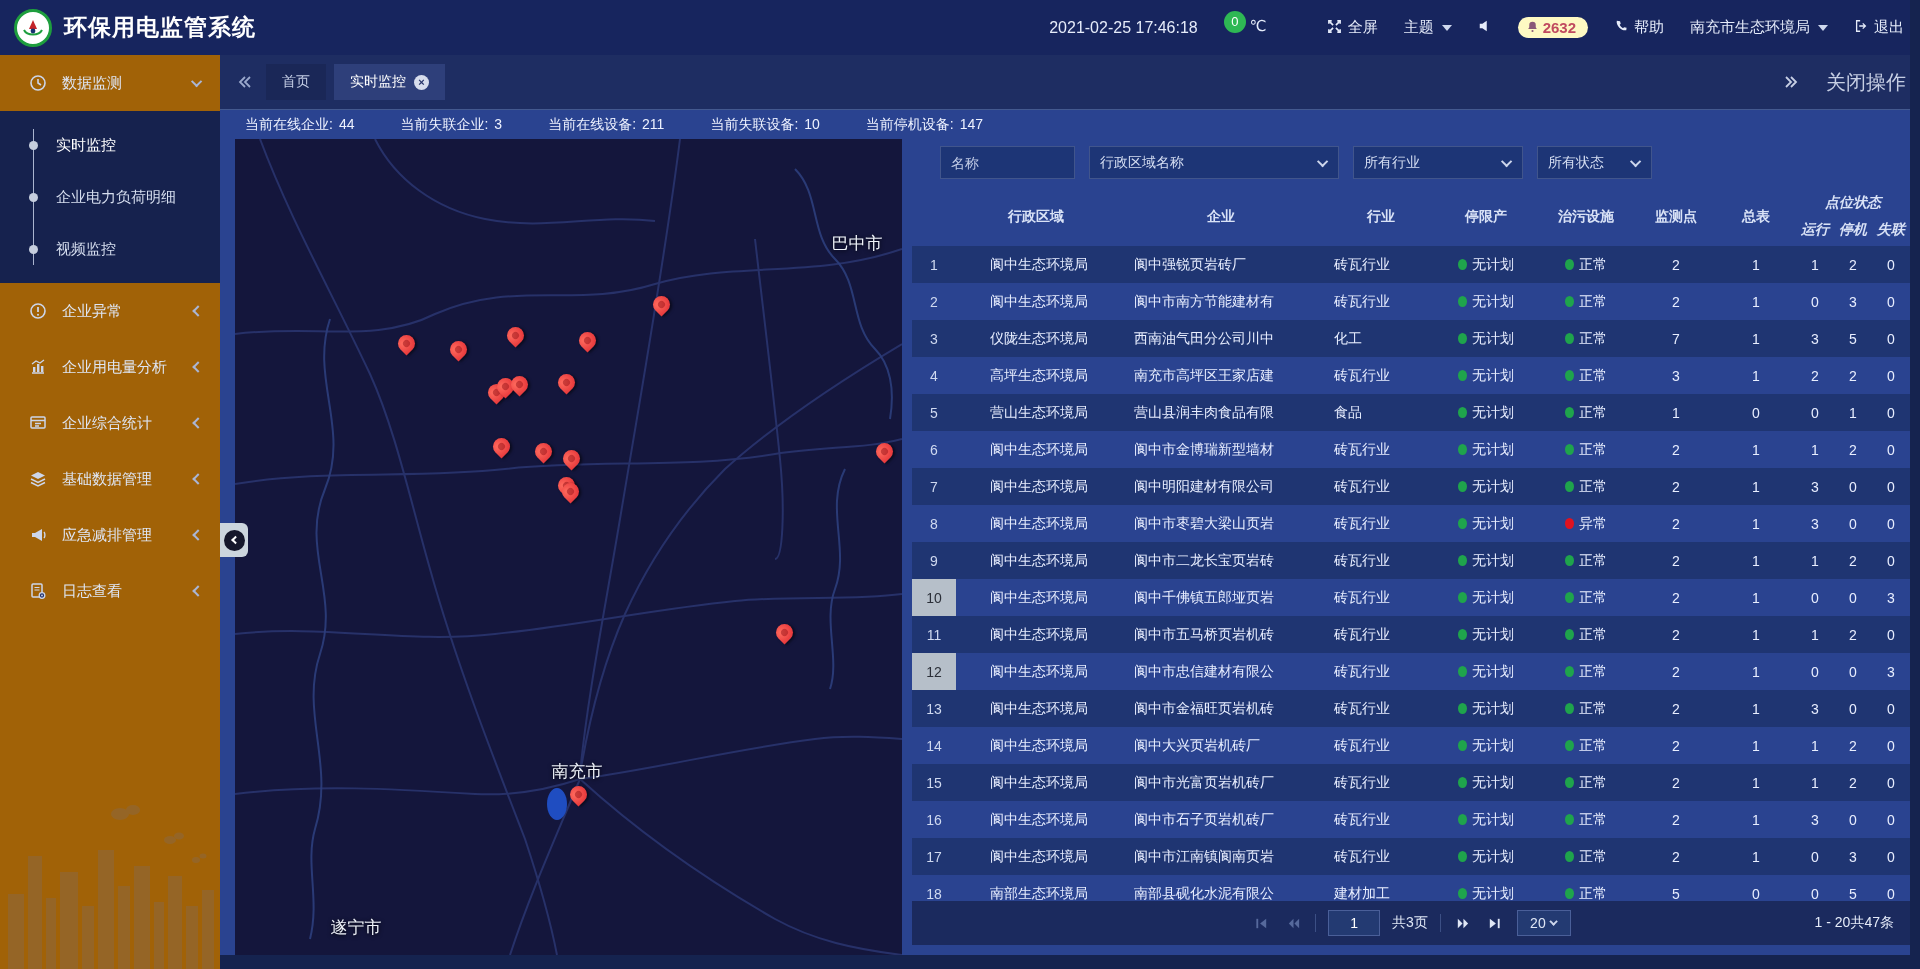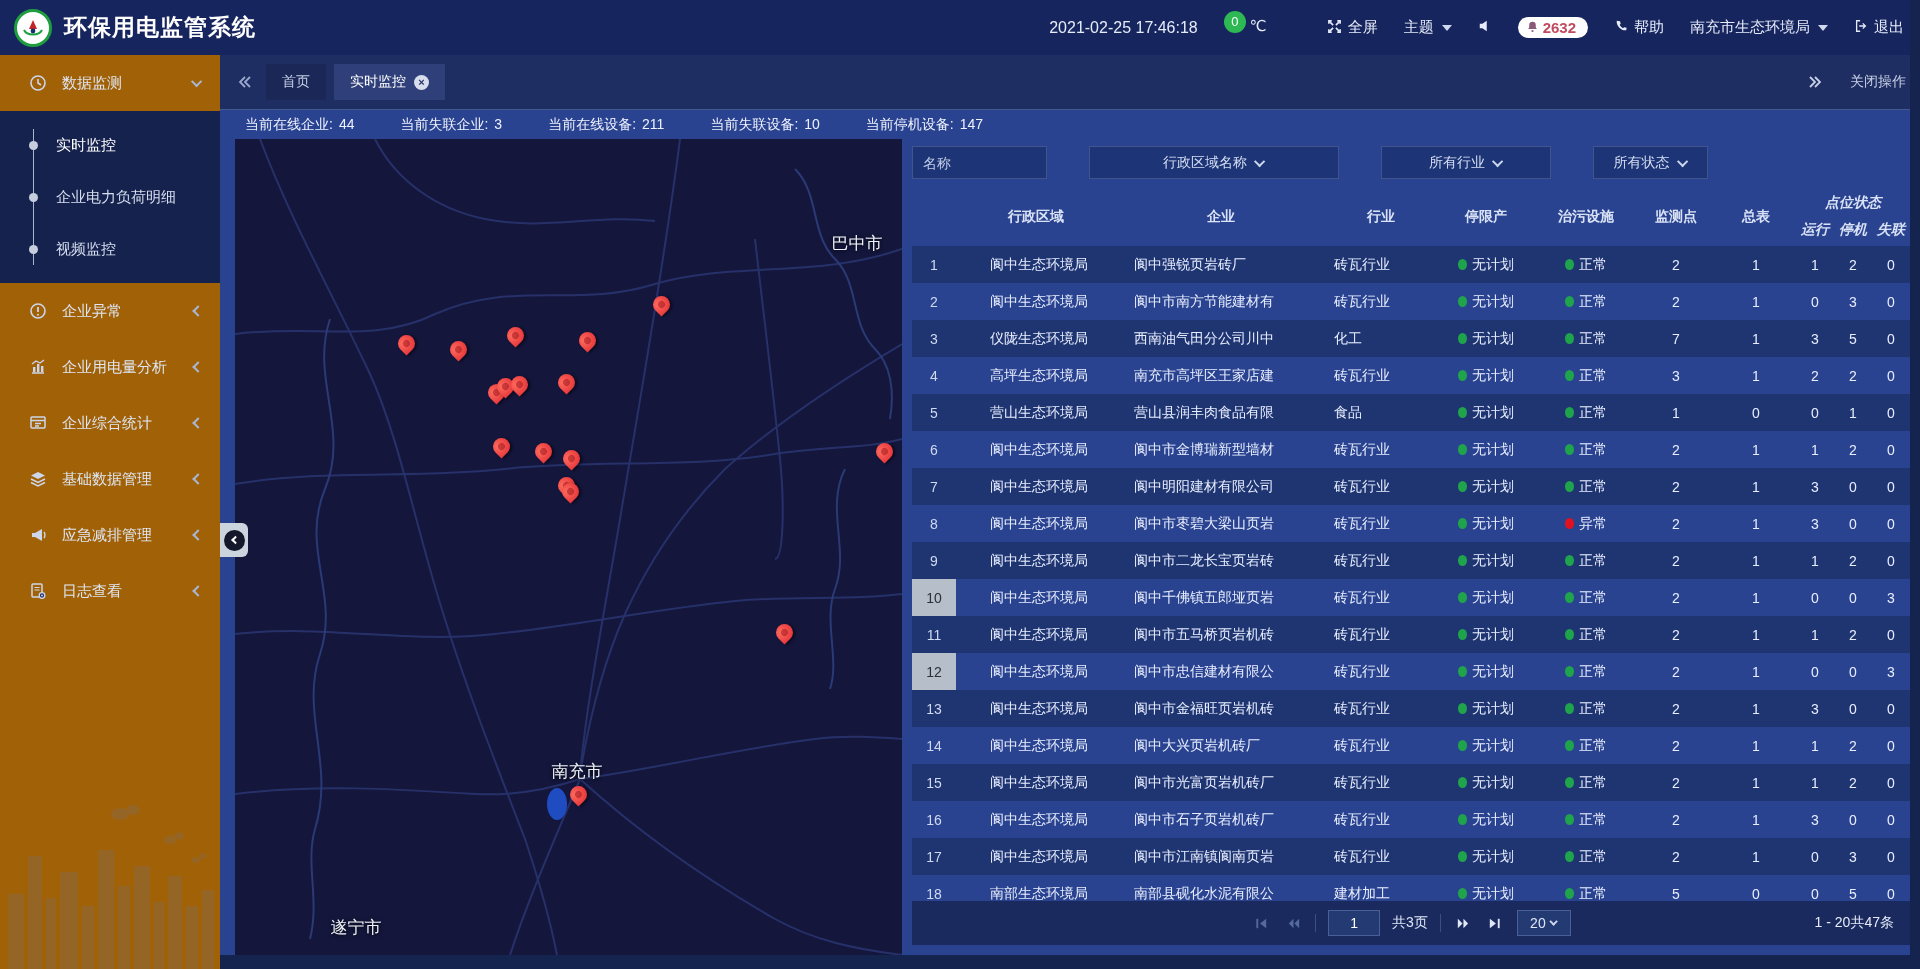--- a/index.html
+++ b/index.html
@@ -11,21 +11,21 @@
   .hdr { flex:none; height:55px; background:#17255e; display:flex; align-items:center; padding:0 16px 0 14px; }
   .logo { width:38px; height:38px; border-radius:50%; background:#fff; border:3px solid #1e9e3e; position:relative; flex:none; }
   .logo svg { position:absolute; inset:2px; }
   .app-title { font-size:23px; font-weight:bold; color:#ffffff; margin-left:12px; letter-spacing:1px; }
   .hright { margin-left:auto; display:flex; align-items:center; gap:26px; font-size:15px; color:#e6ecfa; }
   .hitem { display:flex; align-items:center; gap:6px; cursor:default; white-space:nowrap; }
   .dtime { font-size:16px; }
   .tempwrap { display:flex; align-items:flex-start; gap:4px; margin-right:34px; }
   .tbadge { width:22px; height:22px; border-radius:50%; background:#2eb854; color:#fff; font-size:13px; display:flex; align-items:center; justify-content:center; transform:translateY(-6px); }
   .caret { width:0; height:0; border-left:5px solid transparent; border-right:5px solid transparent; border-top:6px solid #cfd8ee; margin-left:2px; }
-  .bellpill { display:flex; align-items:center; gap:4px; background:#ffffff; border-radius:12px; padding:2px 12px 2px 8px; }
+  .bellpill { display:flex; align-items:center; gap:4px; background:#fef9c3; border-radius:12px; padding:2px 12px 2px 8px; }
   .bellpill .cnt { color:#c04a5f; font-size:15px; font-weight:bold; }
 
   
   .bodyrow { flex:1; display:flex; min-height:0; }
 
   
   .sidebar { flex:none; width:220px; background:#a16207; position:relative; overflow:hidden; }
   .sitem { height:56px; display:flex; align-items:center; padding:0 18px 0 28px; cursor:pointer; color:#dfe6f4; }
   .sitem .sicon { width:20px; height:20px; flex:none; margin-right:14px; display:flex; align-items:center; justify-content:center; }
   .sitem .slabel { font-size:15px; }
@@ -40,21 +40,21 @@
   .ssub.active { color:#ffffff; }
   .skyline { position:absolute; left:0; bottom:0; pointer-events:none; }
 
   
   .main { flex:1; display:flex; flex-direction:column; min-width:0; }
   .tabbar { flex:none; height:54px; background:#1e2d62; display:flex; align-items:center; padding:0 14px 0 12px; }
   .tscroll { width:26px; height:26px; display:flex; align-items:center; justify-content:center; cursor:pointer; }
   .tab { height:36px; display:flex; align-items:center; padding:0 16px; margin-left:8px; font-size:14px; color:#c6cfe6; background:#1a2757; cursor:pointer; gap:8px; }
   .tab.active { background:#2e3f7a; color:#ffffff; }
   .tclose { width:15px; height:15px; border-radius:50%; background:#d7dded; color:#273469; font-size:11px; line-height:15px; text-align:center; font-weight:bold; }
-  .tabbar-right { margin-left:auto; display:flex; align-items:center; gap:22px; color:#c7cfe4; font-size:14px; }
+  .tabbar-right { margin-left:auto; display:flex; align-items:center; gap:22px; color:#c7cfe4; font-size:20px; }
 
   .stats { flex:none; height:30px; background:#2a4390; border-top:1px solid #44598f; display:flex; align-items:center; padding-left:25px; gap:46px; font-size:14px; color:#eef2ff; }
   .stat { white-space:nowrap; }
   .stat .sval { margin-left:6px; }
 
   .content { flex:none; height:816px; background:#2a4390; display:flex; padding-left:15px; }
 
   
   .map { flex:none; position:relative; width:667px; height:816px; background:#14163c; overflow:hidden; }
   .citylbl { position:absolute; font-size:17px; color:#eef2f8; text-shadow:0 1px 4px rgba(0,0,0,.9); transform:translate(-50%,-50%); white-space:nowrap; }
@@ -64,23 +64,23 @@
   .collapse-btn { position:absolute; left:220px; top:523px; width:28px; height:34px; background:#ccd5dd; border-radius:0 6px 6px 0; display:flex; align-items:center; justify-content:center; cursor:pointer; z-index:5; }
   .collapse-btn .cbc { width:21px; height:21px; border-radius:50%; background:#15172b; display:flex; align-items:center; justify-content:center; }
   .collapse-btn .cbchev { width:6px; height:6px; border-left:2px solid #fff; border-bottom:2px solid #fff; transform:rotate(45deg) translate(1px,-1px); }
 
   
   .panel { flex:1; margin-left:10px; margin-right:10px; display:flex; flex-direction:column; position:relative; min-width:0; }
   .filters { flex:none; margin-top:7px; display:flex; gap:14px; height:33px; }
   .fld { height:33px; background:#1d3576; border:1px solid rgba(255,255,255,.16); color:#d5def2; font-size:14px; display:flex; align-items:center; padding:0 10px; }
   input.fld { outline:none; }
   input.fld::placeholder { color:#c2cce6; opacity:1; }
-  .sel { justify-content:center; cursor:pointer;margin-left:28px; }
+  .sel { justify-content:space-between; cursor:pointer; }
   .vchev { width:8px; height:8px; border-left:2px solid #cdd6ec; border-bottom:2px solid #cdd6ec; transform:rotate(-45deg) translateY(-2px); flex:none; margin-left:10px; }
-  .w-name{width:135px;} .w-region{width:250px;} .w-industry{width:170px;} .w-status{width:115px;}
+  .w-name{width:135px;margin-left:28px;} .w-region{width:250px;} .w-industry{width:170px;} .w-status{width:115px;}
 
   
   .thead { flex:none; margin-top:9px; height:58px; background:#2a4390; display:flex; font-size:14px; color:#d9e2f6; font-weight:bold; }
   .th { display:flex; align-items:center; justify-content:center; flex:none; }
   .th-group { flex:none; display:flex; flex-direction:column; }
   .th-group .glabel { height:26px; display:flex; align-items:flex-end; justify-content:center; font-style:italic; padding-bottom:2px; }
   .th-group .gsubs { flex:1; display:flex; font-style:italic; }
   .th-group .gsubs .th { height:100%; }
   .tbody { flex:none; height:655px; overflow:hidden; }
   .tr { display:flex; height:37px; cursor:pointer; }

